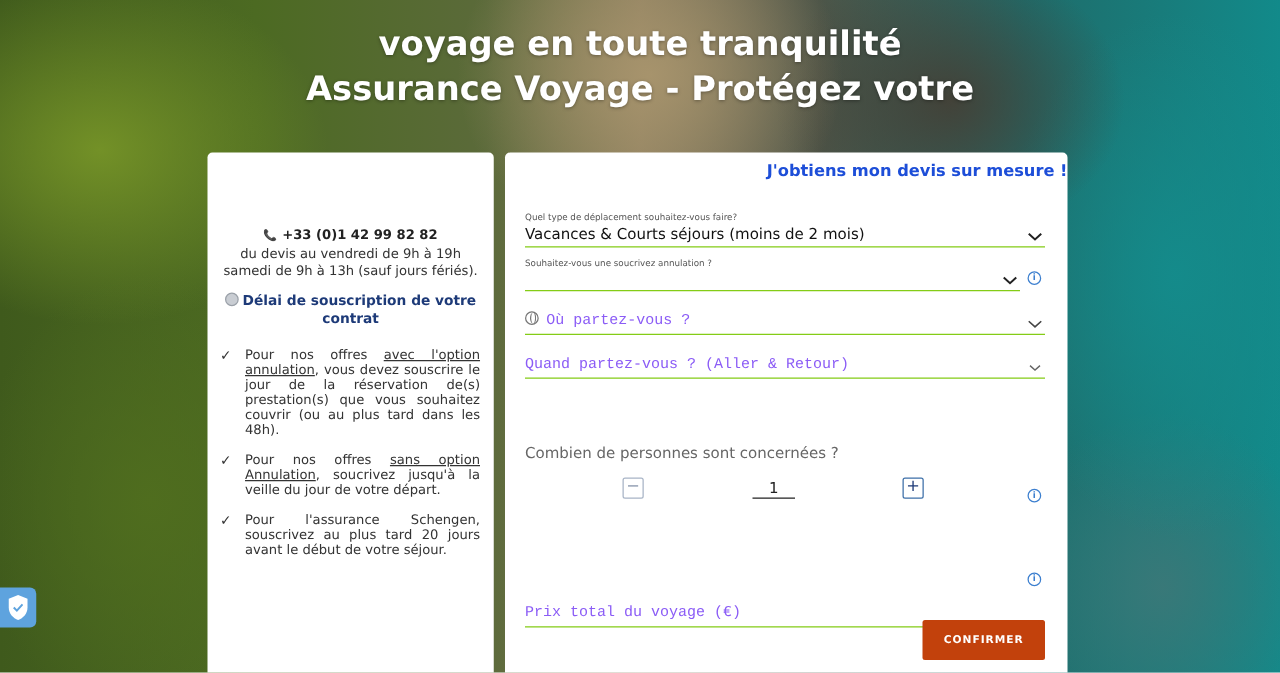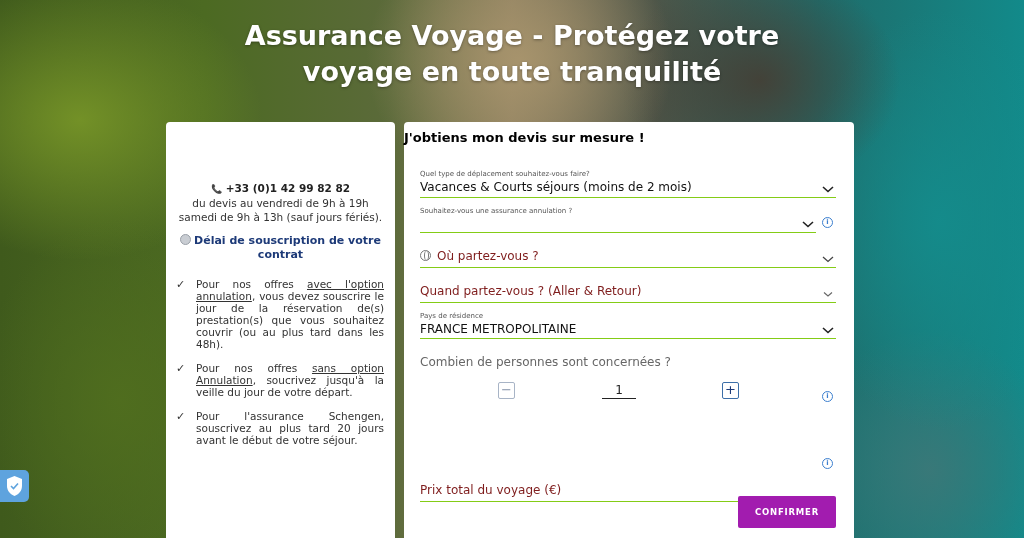--- a/index.html
+++ b/index.html
@@ -42,52 +42,52 @@
       text-align: center; color: #1d3a78; font-weight: bold; font-size: 11px; line-height: 14px;
     }
     .delay .clock { display: inline-block; width: 11px; height: 11px; border-radius: 50%; background: #c9cdd3; border: 1px solid #9aa0a8; vertical-align: -1px; margin-right: 3px; position: relative; }
     .checks { position: absolute; left: 10px; top: 156px; width: 208px; }
     .check-item { display: flex; margin-bottom: 12px; }
     .check-item .tick { width: 20px; flex: none; color: #333; font-size: 11px; line-height: 13px; }
     .check-item p { font-size: 10.5px; line-height: 12px; color: #333; text-align: justify; }
     .check-item u { text-decoration: underline; }
 
     .right h2 {
-      position: absolute; left: 0; width: 450px; top: 8px; text-align: left;
-      color: #000000; font-size: 13px; font-weight: bold;
+      position: absolute; left: 0; width: 450px; top: 8px; text-align: right;
+      color: #1d4ed8; font-size: 13px; font-weight: bold;
     }
     .field { position: absolute; left: 16px; width: 416px; border-bottom: 1px solid #84cc16; }
     .field .lbl { font-size: 7px; color: #555; line-height: 9px; }
     .field .val { font-size: 12px; color: #111; line-height: 16px; }
-    .field .ph { font-size: 12px; color: #7f1d1d; line-height: 16px; }
+    .field .ph { font-size: 12px; color: #8b5cf6; line-height: 16px; font-family: Liberation Mono, monospace; }
     .chev { position: absolute; right: 2px; bottom: 3px; width: 12px; height: 10px; }
     .info { position: absolute; width: 11px; height: 11px; border-radius: 50%; border: 1px solid #3c7fcf; color: #3c7fcf; font-size: 7px; line-height: 9px; text-align: center; font-weight: bold; }
     .globe { display: inline-block; width: 11px; height: 11px; border-radius: 50%; border: 1px solid #777; margin-right: 6px; vertical-align: -1px; position: relative; }
     .globe::after { content: ""; position: absolute; left: 3px; top: 0; width: 3px; height: 9px; border-left: 1px solid #777; border-right: 1px solid #777; border-radius: 50%; }
     .question { position: absolute; left: 16px; top: 233px; font-size: 12px; color: #666; }
     .stepbtn { position: absolute; width: 17px; height: 17px; border: 1px solid; border-radius: 2px; text-align: center; font-size: 13px; line-height: 14px; }
     .minus { left: 94px; top: 260px; border-color: #a8b4c6; color: #8d9aaf; }
     .plus { left: 318px; top: 260px; border-color: #3c6fa8; color: #1d3a78; }
     .count { position: absolute; left: 198px; top: 260px; width: 34px; border-bottom: 1px solid #222; text-align: center; font-size: 12px; color: #222; line-height: 16px; }
     .confirm {
       position: absolute; left: 334px; top: 374px; width: 98px; height: 32px;
-      background: #a21caf; color: #ffffff; border: none; border-radius: 2px;
+      background: #c2410c; color: #ffffff; border: none; border-radius: 2px;
       font-family: "DejaVu Sans", sans-serif; font-size: 8.5px; font-weight: bold; letter-spacing: 0.8px;
     }
     .shield {
       position: absolute; left: 0; top: 470px; width: 29px; height: 32px;
       background: #5ea3de; border-radius: 0 5px 5px 0;
     }
   </style>
 </head>
 <body>
 
 <div class="title">
+  <div>voyage en toute tranquilité</div>
   <div>Assurance Voyage - Protégez votre</div>
-  <div>voyage en toute tranquilité</div>
 </div>
 
 <div class="panel left">
   <div class="contact">
     <div class="phone">
       <span style="font-size:9px;">📞</span>
       <span>+33 (0)1 42 99 82 82</span>
     </div>
     <div>du devis au vendredi de 9h à 19h</div>
     <div>samedi de 9h à 13h (sauf jours fériés).</div>
@@ -116,21 +116,21 @@
 
   <div class="field" style="top:48px; height:28px;">
     <div class="lbl">Quel type de déplacement souhaitez-vous faire?</div>
     <div class="val">Vacances &amp; Courts séjours (moins de 2 mois)</div>
     <svg class="chev" viewBox="0 0 12 10">
         <polyline points="1,3 6,7.5 11,3" fill="none" stroke="#222" stroke-width="1.6"></polyline>
       </svg>
   </div>
 
   <div class="field" style="top:85px; width:396px; height:26px;">
-    <div class="lbl">Souhaitez-vous une assurance annulation ?</div>
+    <div class="lbl">Souhaitez-vous une soucrivez annulation ?</div>
     <div class="val"></div>
     <svg class="chev" viewBox="0 0 12 10">
         <polyline points="1,3 6,7.5 11,3" fill="none" stroke="#222" stroke-width="1.6"></polyline>
       </svg>
   </div>
   <div class="info" style="left:418px; top:95px;">i</div>
 
   <div class="field" style="top:126px; height:20px;">
     <div class="ph"><span class="globe"></span><span>Où partez-vous ?</span></div>
     <svg class="chev" viewBox="0 0 12 10">
@@ -138,27 +138,20 @@
       </svg>
   </div>
 
   <div class="field" style="top:161px; height:20px;">
     <div class="ph">Quand partez-vous ? (Aller &amp; Retour)</div>
     <svg class="chev" viewBox="0 0 12 10">
         <polyline points="2,3.5 6,7 10,3.5" fill="none" stroke="#666" stroke-width="1.1"></polyline>
       </svg>
   </div>
 
-  <div class="field" style="top:190px; height:27px;">
-    <div class="lbl">Pays de résidence</div>
-    <div class="val">FRANCE METROPOLITAINE</div>
-    <svg class="chev" viewBox="0 0 12 10">
-        <polyline points="1,3 6,7.5 11,3" fill="none" stroke="#222" stroke-width="1.6"></polyline>
-      </svg>
-  </div>
 
   <div class="question">Combien de personnes sont concernées ?</div>
   <div class="stepbtn minus">−</div>
   <div class="count">1</div>
   <div class="stepbtn plus">+</div>
   <div class="info" style="left:418px; top:269px;">i</div>
 
 
   <div class="field" style="top:333px; width:397px; height:20px;margin-top:27px;">
     <div class="ph">Prix total du voyage (€)</div>

